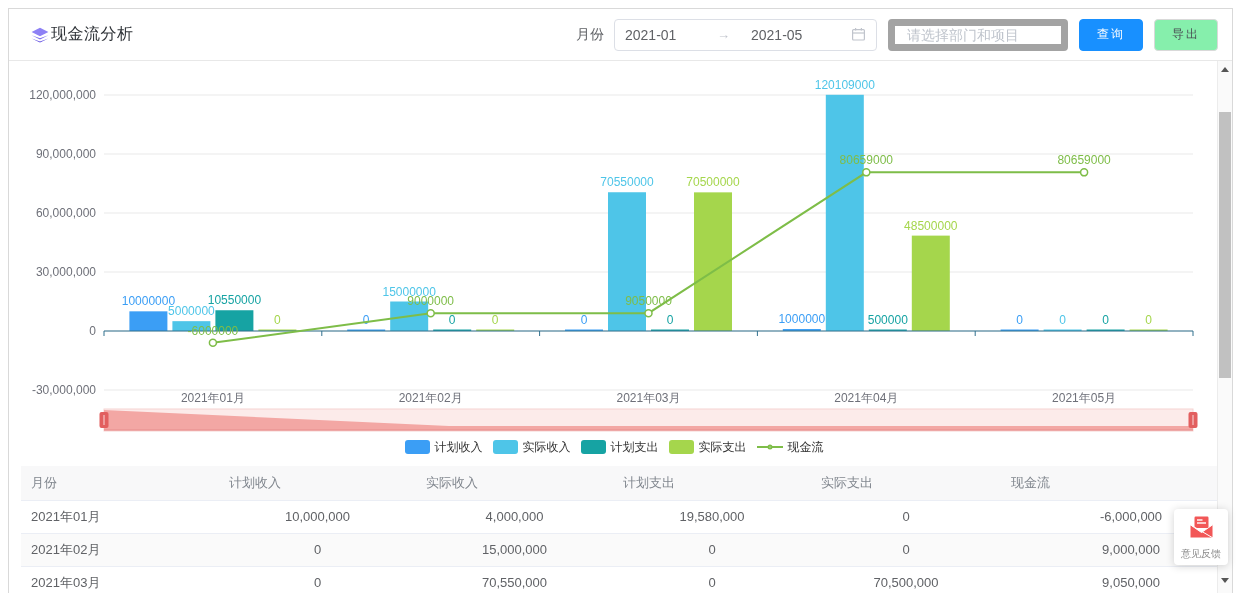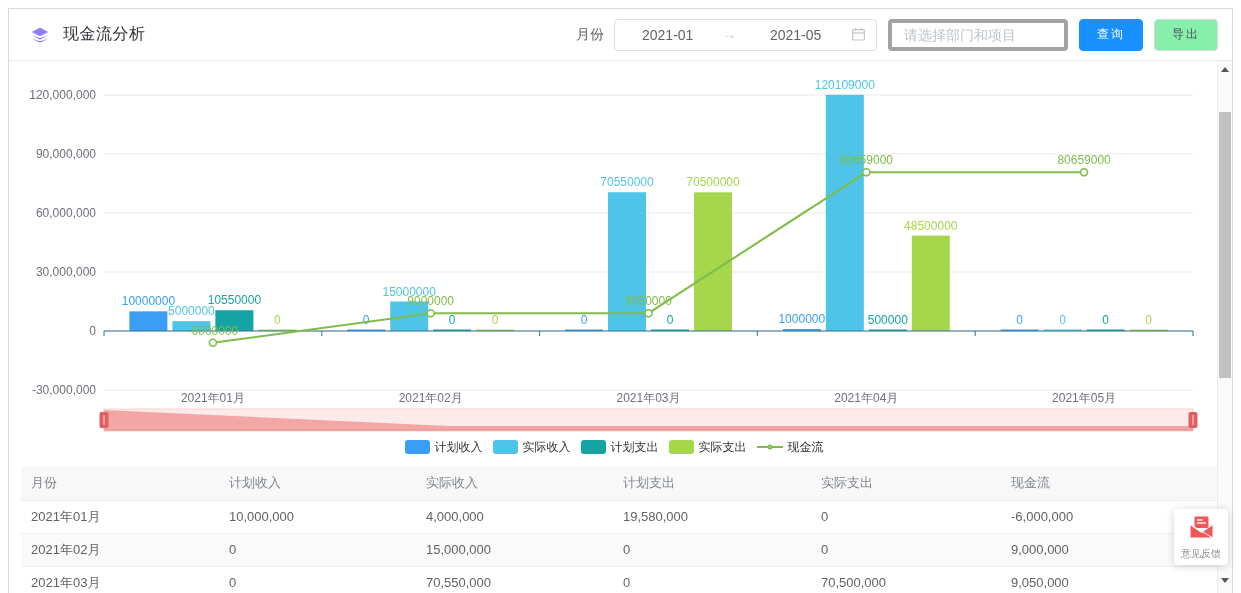--- a/index.html
+++ b/index.html
@@ -13,32 +13,32 @@
     position:absolute; left:8px; top:8px; width:1225px; height:590px;
     background:#fff; border:1px solid #d9d9d9;
   }
   
   .app-header {
     position:absolute; top:0; left:0; right:0; height:52px;
     border-bottom:1px solid #e8e8e8; background:#fff;
     display:flex; align-items:center; padding:0 14px 0 20px; z-index:5;
   }
   .logo { width:22px; height:22px; display:inline-flex; }
-  .page-title { font-size:16px; color:#2f3338; margin-left:12px; font-weight:500; letter-spacing:.5px; }
+  .page-title { font-size:16px; color:#2f3338; font-weight:500; letter-spacing:.5px; }
   .header-controls { margin-left:auto; display:flex; align-items:center; gap:11px; }
   .field-label { font-size:14px; color:#606266; margin-right:-1px; }
   .date-range {
     width:263px; height:32px; border:1px solid #dcdfe6; border-radius:4px;
     display:flex; align-items:center; padding:0 10px; background:#fff; cursor:pointer;
   }
-  .date-range .dval { font-size:14px; color:#606266; width:92px;margin-left:17px; }
+  .date-range .dval { font-size:14px; color:#606266; width:92px; }
   .date-range .dsep { font-size:13px; color:#c0c4cc; width:34px; }
   .date-range .cal { margin-left:auto; display:inline-flex; }
   .dept-input {
-    width:180px; height:32px; border:4px solid #a3a3a3; border-radius:4px;
+    width:180px; height:32px; border:7px solid #a3a3a3; border-radius:4px;
     font-size:14px; color:#606266; padding:0 12px; outline:none;
     font-family:inherit;
   }
   .dept-input::placeholder { color:#bfc4cc; }
   .btn {
     height:32px; padding:0 17px; border-radius:4px; font-size:12px;
     cursor:pointer; font-family:inherit; letter-spacing:2px;
   }
   .btn-primary { background:#1890ff; border:1px solid #1890ff; color:#fff; }
   .btn-plain { background:#86efac; border:1px solid #d9d9d9; color:#4a4f55; }
@@ -58,21 +58,21 @@
   }
   
   .table-wrap { position:absolute; top:457px; left:0; width:1210px; overflow:hidden; z-index:2; }
   table { border-collapse:collapse; table-layout:fixed; width:1240px; margin-left:12px; }
   th {
     height:34px; background:#f8f8f9; color:#80868e; font-weight:normal;
     font-size:13px; text-align:left; padding:0 10px; border-bottom:1px solid #ebeef5;
   }
   td {
     height:33px; font-size:13px; color:#606266; padding:0 10px;
-    border-bottom:1px solid #ebeef5; text-align:left; white-space:nowrap; background:#fff;
+    border-bottom:1px solid #ebeef5; text-align:center; white-space:nowrap; background:#fff;
   }
   td.first { text-align:left; }
   tr.stripe td { background:#fafafa; }
   
   .scrollbar {
     position:absolute; top:52px; right:0; width:15px; height:533px;
     background:#fafafa; border-left:1px solid #ececec; z-index:10;
   }
   .sb-btn { position:absolute; left:0; width:14px; height:16px; display:flex; align-items:center; justify-content:center; cursor:pointer; }
   .sb-btn.up { top:0; }

